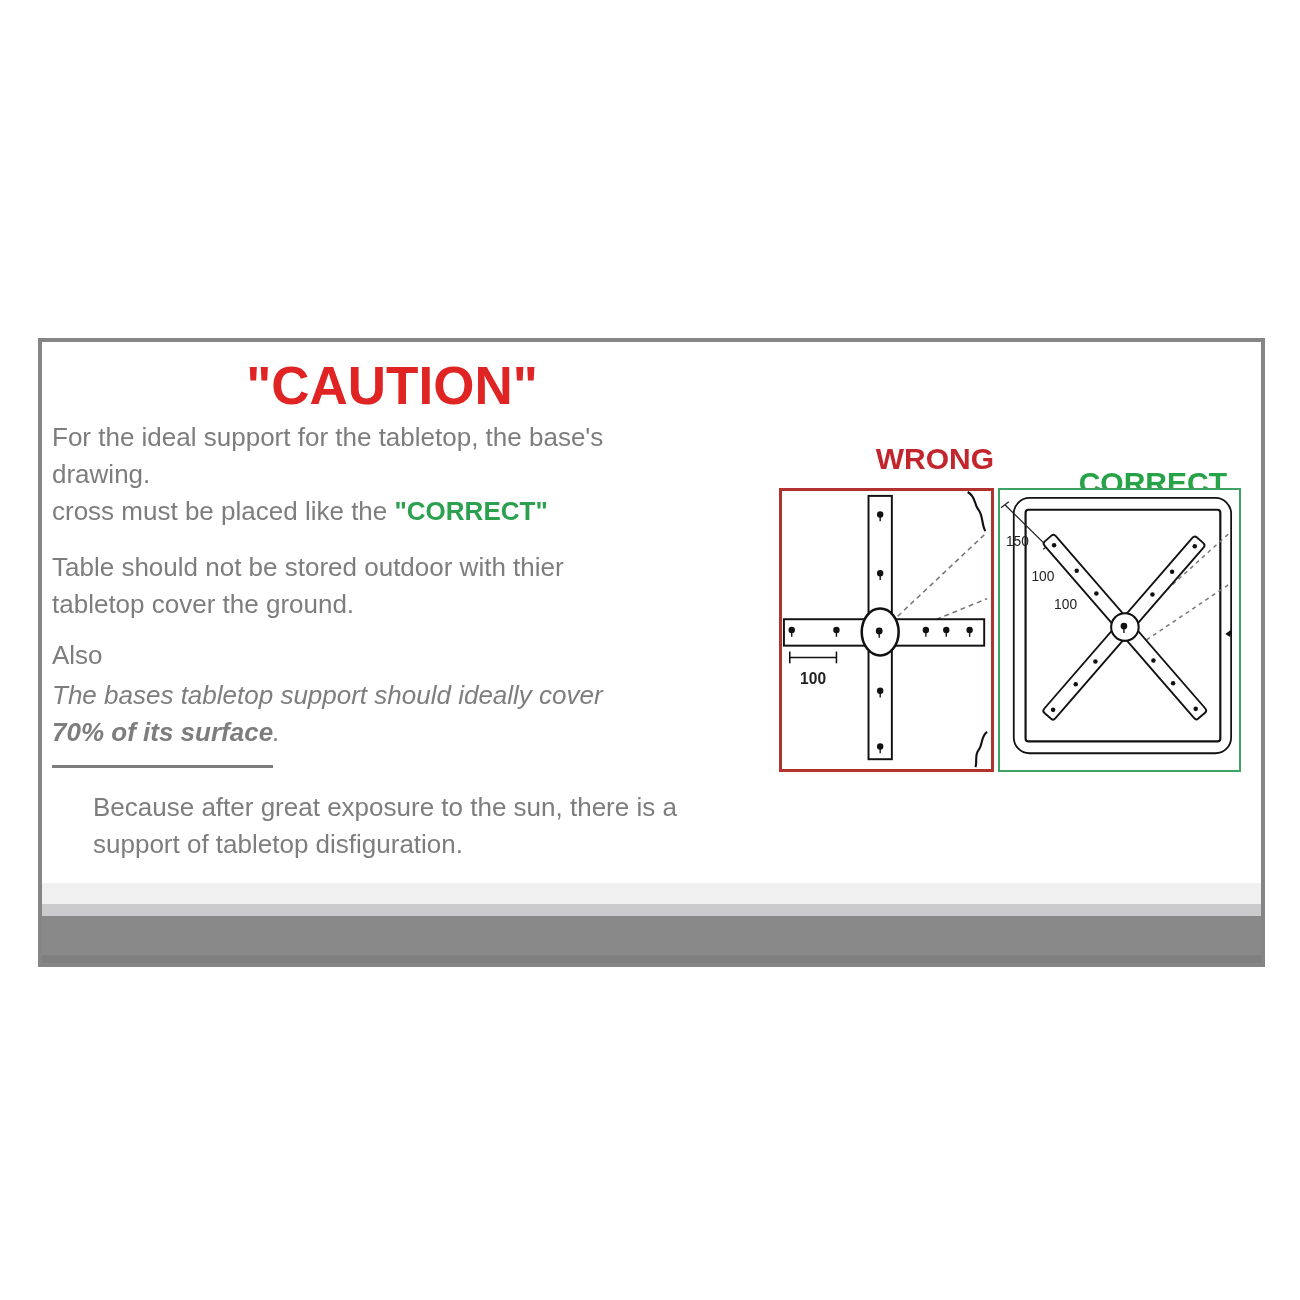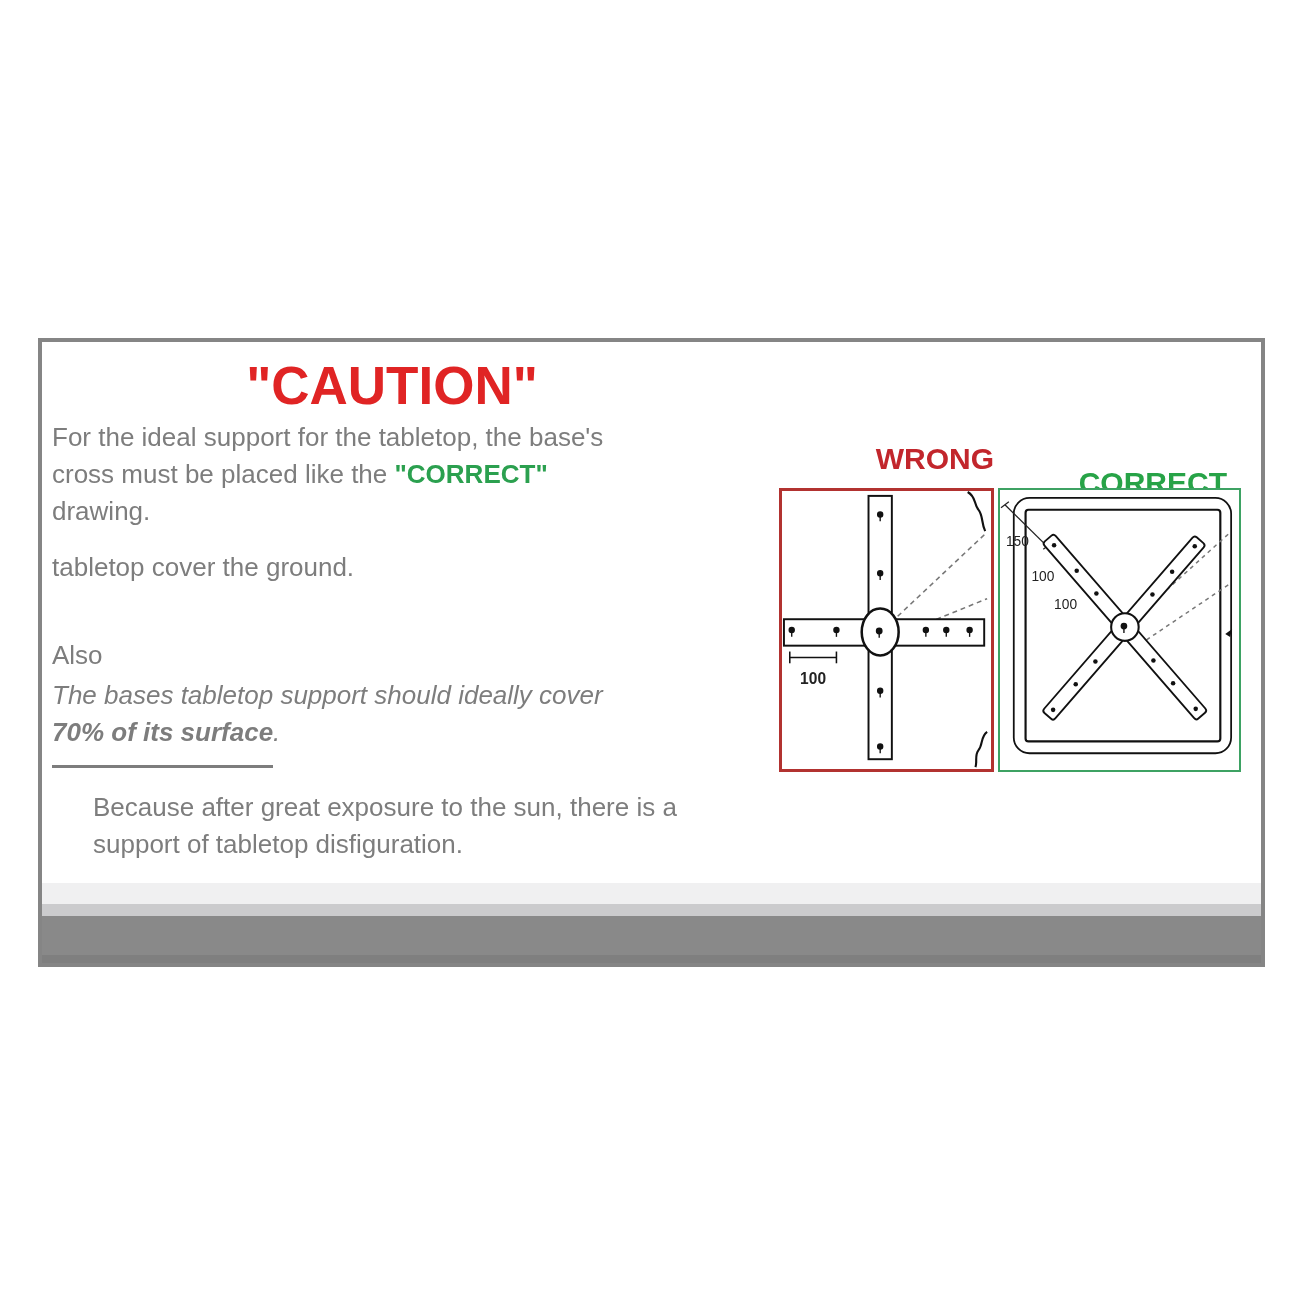--- a/index.html
+++ b/index.html
@@ -57,25 +57,26 @@
 <body>
 
 <div class="canvas">
 
   <div class="frame">
 
     <div class="slide-title">"CAUTION"</div>
 
     <div class="para p1">
       <div>For the ideal support for the tabletop, the base's</div>
+      <div>drawing.</div>
       <div><span>cross must be placed like the </span><span class="green-bold">"CORRECT"</span></div>
-      <div>drawing.</div>
     </div>
 
     <div class="para p2">
+      <div>Table should not be stored outdoor with thier</div>
       <div>tabletop cover the ground.</div>
     </div>
 
     <div class="para p3">
       <div>Also</div>
     </div>
 
     <div class="para p4">
       <div>The bases tabletop support should ideally cover</div>
       <div><span class="emph">70% of its surface</span><span>.</span></div>

